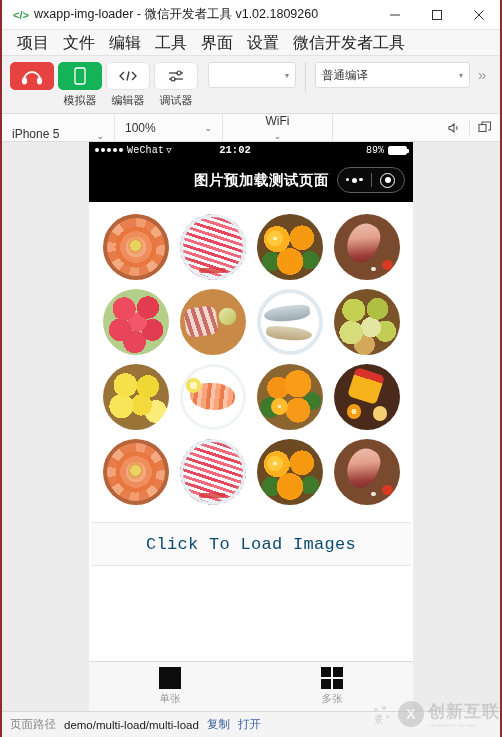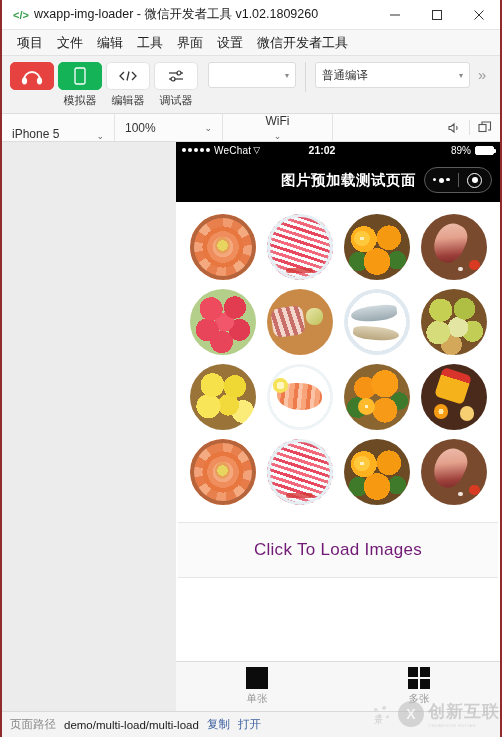--- a/index.html
+++ b/index.html
@@ -45,21 +45,21 @@
 
   
   .menubar {
     height: 26px; flex: 0 0 26px;
     background: #f7f7f7;
     display: flex; align-items: center;
     padding-left: 8px;
     border-bottom: 1px solid #e2e2e2;
   }
   .menu-item {
-    font-size: 13px; color: #222;
+    font-size: 16px; color: #222;
     padding: 0 7px; line-height: 26px;
     white-space: nowrap;
   }
 
   
   .toolbar {
     height: 58px; flex: 0 0 58px;
     background: #f2f2f2;
     display: flex; align-items: flex-start;
     padding: 6px 8px 0 8px;
@@ -121,21 +121,21 @@
     width: 30px; display: flex; align-items: center; justify-content: center;
     color: #555;
   }
   .dev-divider { width:1px; background:#e0e0e0; margin: 6px 0; }
 
   
   .workspace {
     flex: 1;
     background: #ececec;
     position: relative;
-    display: flex; justify-content: flex-end;
+    display: flex; justify-content: center; font-family: Liberation Mono, monospace;
   }
 
   
   .phone {
     width: 324px;
     background: #ffffff;
     display: flex; flex-direction: column;
     position: relative;
   }
   .phone-statusbar {
@@ -339,26 +339,26 @@
     border-radius: 5px; transform: rotate(18deg);
   }
   .f-juice::after {
     content:""; position:absolute; left:20%; bottom:16%; width:22%; height:22%;
     border-radius:50%; background: radial-gradient(circle,#ffe9a8 0 25%, #f59b14 25% 100%);
     box-shadow: 26px 2px 0 0 #f5cf72, 26px 2px 0 -6px #fff2c7;
   }
 
   .load-btn {
     margin: 10px 2px 0 2px;
-    height: 56px;
+    height: 44px;
     background: #fafafa;
     border-top: 1px solid #e6e6e6;
     border-bottom: 1px solid #e6e6e6;
     display: flex; align-items: center; justify-content: center;
-    font-size: 17px; color: #701a75;
+    font-size: 17px; color: #0c4a6e;
     letter-spacing: .3px;
   }
   .blank-area { flex: 1; background: #ffffff; }
 
   .tabbar {
     height: 50px; flex: 0 0 50px;
     background: #f7f7f7;
     border-top: 1px solid #dcdcdc;
     display: flex;
   }

